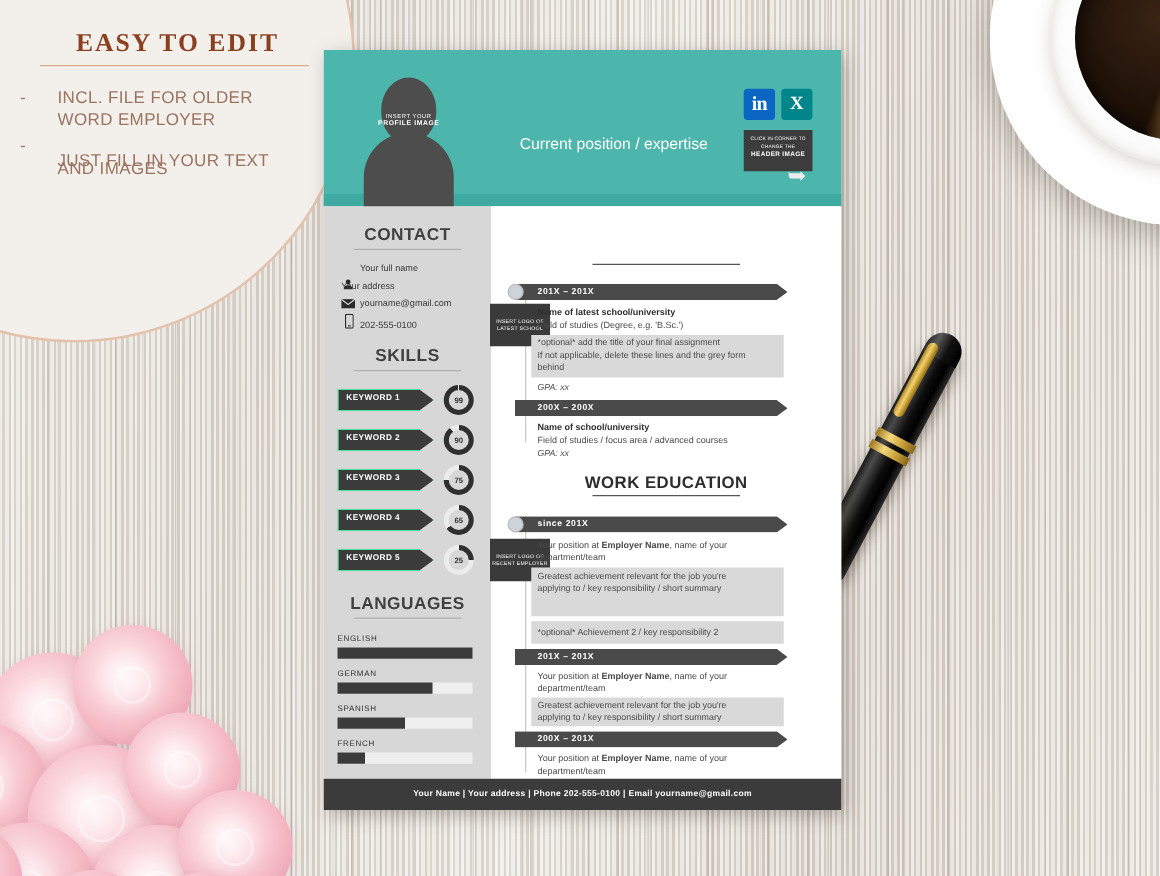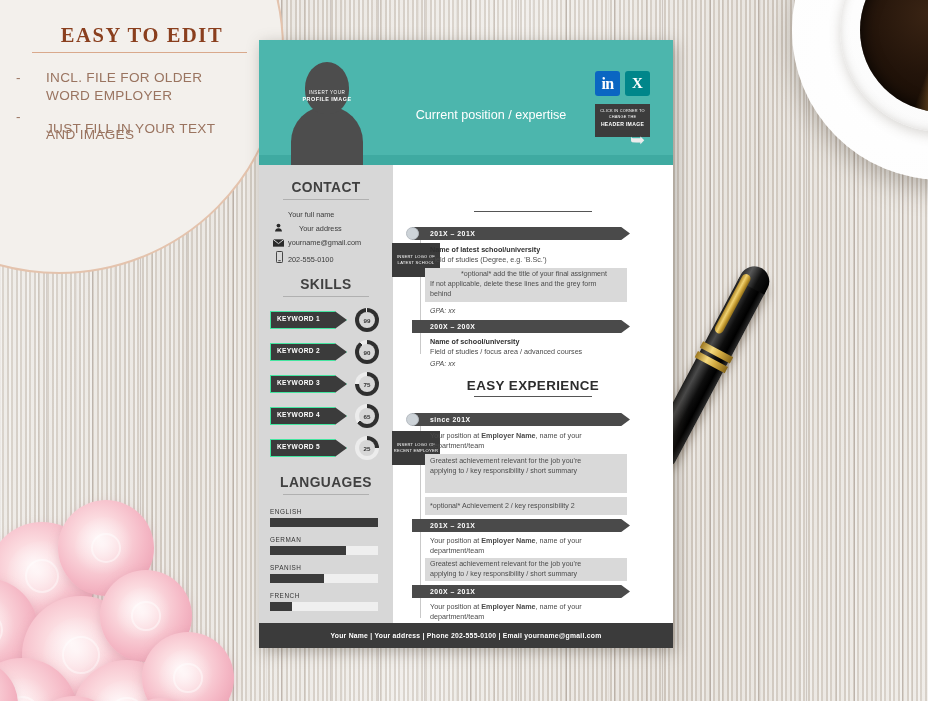--- a/index.html
+++ b/index.html
@@ -302,21 +302,21 @@
   <div id="side">
     <div class="sec-h" style="top:15px;">CONTACT</div>
     <div class="sec-rule" style="top:34px;"></div>
 
     <div class="cline" style="left:29px; top:45px;">Your full name</div>
 
     <svg class="cicon" style="left:15px; top:58px;" width="9" height="9" viewBox="0 0 16 16">
       <circle cx="8" cy="4.6" r="3.4" fill="#2a2a2a"></circle>
         <path d="M1.8 15c0-3.6 2.8-5.8 6.2-5.8S14.2 11.4 14.2 15z" fill="#2a2a2a"></path>
     </svg>
-    <div class="cline" style="left:40px; top:59px;">Your address</div>
+    <div class="cline" style="left:14px; top:59px;">Your address</div>
 
     <svg class="cicon" style="left:14px; top:74px;" width="11" height="8" viewBox="0 0 18 12">
       <rect x="0" y="0" width="18" height="12" fill="#2a2a2a"></rect>
         <path d="M0 0 L9 7 L18 0" stroke="#d7d7d7" stroke-width="1.6" fill="none"></path>
     </svg>
     <div class="cline" style="left:29px; top:73px;">yourname@gmail.com</div>
 
     <svg class="cicon" style="left:17px; top:86px;" width="7" height="12" viewBox="0 0 10 17">
       <rect x="0.6" y="0.6" width="8.8" height="15.8" rx="1.4" fill="none" stroke="#2a2a2a" stroke-width="1.3"></rect>
       <rect x="3.3" y="13.2" width="3.4" height="1.2" fill="#2a2a2a"></rect>
@@ -404,36 +404,36 @@
 
     <div class="logo-box" style="top:78px;">
       <span>INSERT LOGO OF</span>
       <span>LATEST SCHOOL</span>
     </div>
 
     <div class="t-bold" style="top:80px;">Name of latest school/university</div>
     <div class="t-reg" style="top:90px;">Field of studies (Degree, e.g. 'B.Sc.')</div>
 
     <div class="grey-box" style="top:103px; width:202px; height:34px;"></div>
-    <div class="gb-txt" style="top:105px;margin-left:31px;">*optional* add the title of your final assignment</div>
+    <div class="gb-txt" style="top:105px;">*optional* add the title of your final assignment</div>
     <div class="gb-txt" style="top:115px;">If not applicable, delete these lines and the grey form</div>
     <div class="gb-txt" style="top:125px;">behind</div>
 
     <div class="t-ital" style="top:142px;">GPA: xx</div>
 
     <div class="bar" style="top:155px;">
       <div class="bar-shape"></div>
       <div class="bar-txt">200X – 200X</div>
     </div>
 
     <div class="t-bold" style="top:172px;">Name of school/university</div>
     <div class="t-reg" style="top:182px;">Field of studies / focus area / advanced courses</div>
     <div class="t-ital" style="top:195px;">GPA: xx</div>
 
-    <div class="m-title" style="top:213px;">EASY EXPERIENCE</div>
+    <div class="m-title" style="top:213px;">WORK EDUCATION</div>
     <div class="m-rule" style="top:231px;"></div>
 
     <div class="spine" style="top:248px; height:205px;"></div>
 
     <div class="bar" style="top:248px;">
       <div class="bar-shape"></div>
       <div class="bar-txt">since 201X</div>
     </div>
     <div class="bar-dot" style="top:248px;"></div>
 

